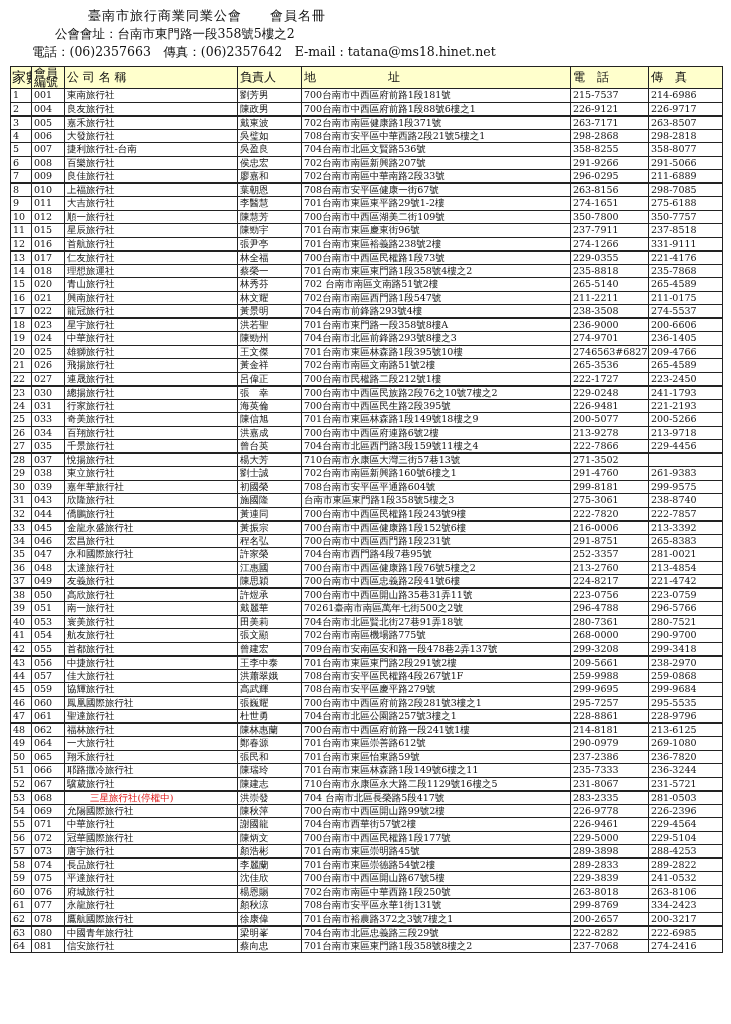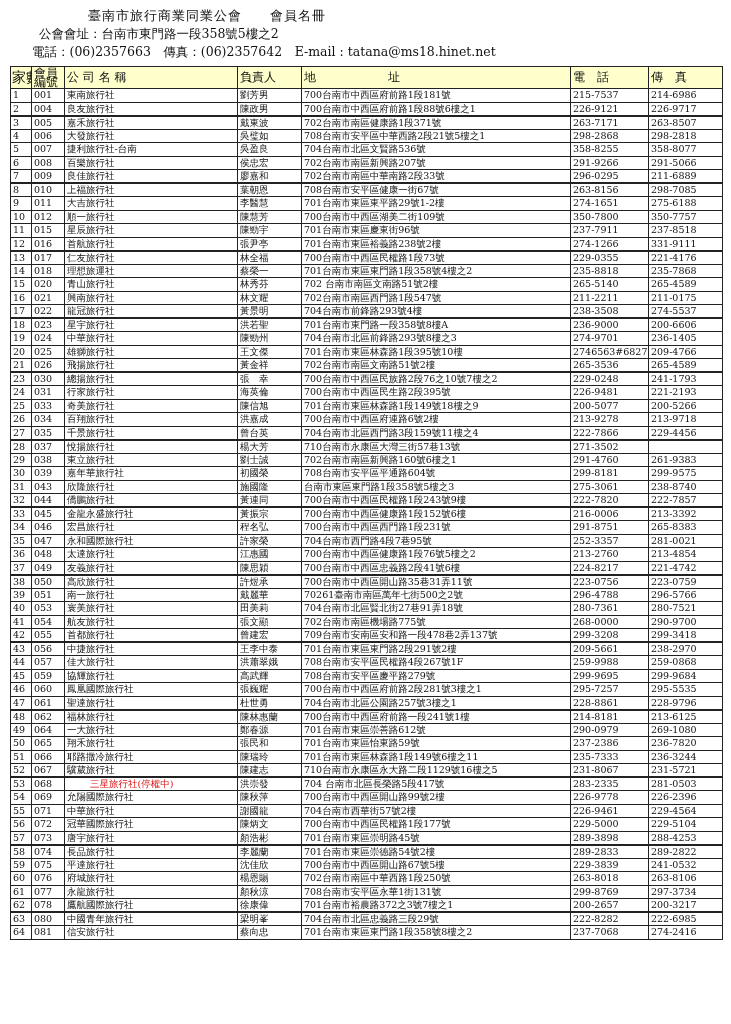--- a/index.html
+++ b/index.html
@@ -1,21 +1,21 @@
 <!DOCTYPE html>
 <html style="--header-bg: #FFFFCC; --suspended-color: #DD1111;"><head>
 <meta charset="utf-8">
 <style>
   * { margin:0; padding:0; box-sizing:border-box; }
   html,body { width:731px; height:1024px; background:#ffffff; font-family:"DejaVu Serif","Liberation Serif",serif; color:#111; }
   .page { position:relative; width:731px; height:1024px; overflow:hidden;border-radius:24px; }
 
   .doc-header { position:absolute; top:7px; left:0; width:731px; }
   .doc-title   { margin-left:88px; font-size:13px; letter-spacing:1px; line-height:17px; }
-  .doc-address { margin-left:39px; font-size:12.5px; line-height:17px; margin-top:1px; }
+  .doc-address { margin-left:55px; font-size:12.5px; line-height:17px; margin-top:1px; }
   .doc-contact { margin-left:32px; font-size:12.5px; line-height:17px; margin-top:1px; }
 
   table.members { position:absolute; left:10px; top:66px; width:712px;
     border-collapse:collapse; table-layout:fixed; }
   table.members th, table.members td {
     border:1px solid #222; padding:0 2px; overflow:hidden; white-space:nowrap;
     font-weight:normal; text-align:left; vertical-align:middle;
   }
   table.members thead th { background:var(--header-bg,#FFFFCC); height:22px; font-size:12px; }
   th.h-member { font-size:8.5px; line-height:9px; padding:0 1px; }
@@ -242,20 +242,29 @@
         </tr>
         <tr>
           <td class="c-num">21</td>
           <td class="c-id">026</td>
           <td class="c-company">飛揚旅行社</td>
           <td class="c-manager">黃金祥</td>
           <td class="c-address">702台南市南區文南路51號2樓</td>
           <td class="c-tel">265-3536</td>
           <td class="c-fax">265-4589</td>
         </tr>
+        <tr>
+          <td class="c-num">22</td>
+          <td class="c-id">027</td>
+          <td class="c-company">連晟旅行社</td>
+          <td class="c-manager">呂偉正</td>
+          <td class="c-address">700台南市民權路二段212號1樓</td>
+          <td class="c-tel">222-1727</td>
+          <td class="c-fax">223-2450</td>
+        </tr>
         <tr class="thick">
           <td class="c-num">23</td>
           <td class="c-id">030</td>
           <td class="c-company">總揚旅行社</td>
           <td class="c-manager">張　幸</td>
           <td class="c-address">700台南市中西區民族路2段76之10號7樓之2</td>
           <td class="c-tel">229-0248</td>
           <td class="c-fax">241-1793</td>
         </tr>
         <tr>
@@ -591,21 +600,21 @@
           <td class="c-tel">263-8018</td>
           <td class="c-fax">263-8106</td>
         </tr>
         <tr>
           <td class="c-num">61</td>
           <td class="c-id">077</td>
           <td class="c-company">永龍旅行社</td>
           <td class="c-manager">顏秋涼</td>
           <td class="c-address">708台南市安平區永華1街131號</td>
           <td class="c-tel">299-8769</td>
-          <td class="c-fax">297-3734</td>
+          <td class="c-fax">334-2423</td>
         </tr>
         <tr>
           <td class="c-num">62</td>
           <td class="c-id">078</td>
           <td class="c-company">鷹航國際旅行社</td>
           <td class="c-manager">徐康偉</td>
           <td class="c-address">701台南市裕農路372之3號7樓之1</td>
           <td class="c-tel">200-2657</td>
           <td class="c-fax">200-3217</td>
         </tr>

